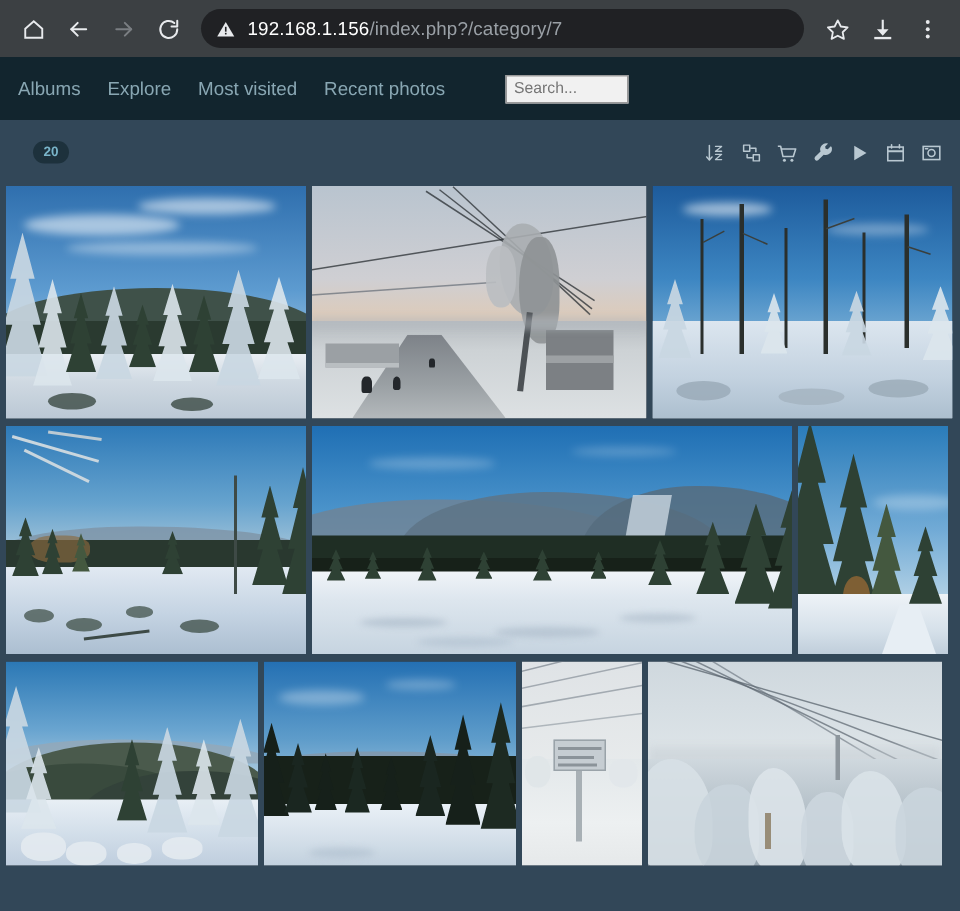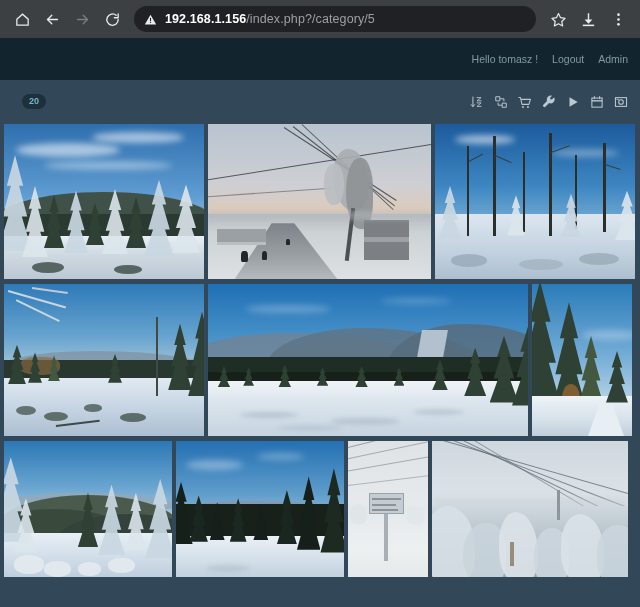--- a/index.html
+++ b/index.html
@@ -41,21 +41,21 @@
   }
   .omnibox .warn-icon { flex: 0 0 auto; margin-right: 8px; display:flex; }
   .url-text {
     font-size: 12.5px;
     color: #9aa0a6;
     white-space: nowrap;
     overflow: hidden;
     text-overflow: ellipsis;
     letter-spacing: 0.1px;
   }
-  .url-host { color: #ffffff; font-weight: bold; }
+  .url-host { color: #ffffff; font-weight: normal; }
   .url-path { color: #9aa0a6; }
 
   
   .site-nav {
     height: 42px;
     background: #12252e;
     display: flex;
     align-items: center;
     padding: 0 12px;
   }
@@ -267,21 +267,21 @@
   </div>
 
   <div class="omnibox">
     <span class="warn-icon">
       <svg width="13" height="13" viewBox="0 0 24 24">
         <path d="M12 3 L22.5 21 H1.5 Z" fill="#e8eaed"></path>
         <rect x="11" y="9" width="2" height="6" fill="#202124"></rect>
         <rect x="11" y="16.4" width="2" height="2" fill="#202124"></rect>
       </svg>
     </span>
-    <span class="url-text"><span class="url-host">192.168.1.156</span><span class="url-path">/index.php?/category/5</span></span>
+    <span class="url-text"><span class="url-host">192.168.1.156</span><span class="url-path">/index.php?/category/7</span></span>
   </div>
 
   <div class="chrome-btn" title="Bookmark">
     <svg width="17" height="17" viewBox="0 0 24 24" fill="none" stroke="#e8eaed" stroke-width="1.7" stroke-linejoin="round">
       <path d="M12 3.6 L14.9 9.4 L21.3 10.3 L16.6 14.8 L17.8 21.1 L12 18.1 L6.2 21.1 L7.4 14.8 L2.7 10.3 L9.1 9.4 Z"></path>
     </svg>
   </div>
 
   <div class="chrome-btn" title="Downloads">
     <svg width="17" height="17" viewBox="0 0 24 24" fill="#e8eaed">
@@ -293,24 +293,26 @@
   <div class="chrome-btn" title="Menu">
     <svg width="17" height="17" viewBox="0 0 24 24" fill="#e8eaed">
       <circle cx="12" cy="5.2" r="1.85"></circle>
         <circle cx="12" cy="12" r="1.85"></circle>
         <circle cx="12" cy="18.8" r="1.85"></circle>
     </svg>
   </div>
 </div>
 
 <div class="site-nav">
-  <div class="nav-right">
-    <span class="nav-link">Hello tomasz !</span>
-    <a class="nav-link" href="#">Logout</a>
-    <a class="nav-link" href="#">Admin</a>
+  <div class="nav-left">
+    <a class="nav-link" href="#">Albums</a>
+    <a class="nav-link" href="#">Explore</a>
+    <a class="nav-link" href="#">Most visited</a>
+    <a class="nav-link" href="#">Recent photos</a>
+    <input class="search-box" type="text" placeholder="Search..." style="">
   </div>
 </div>
 
 <div class="crumb-bar">
   <span class="crumb-badge">20</span>
 
   <div class="toolbar">
     <span class="tool-icon">
       <svg width="14" height="14" viewBox="0 0 24 24" fill="none" stroke="#b9c8d1" stroke-width="1.7" stroke-linecap="round" stroke-linejoin="round">
         <path d="M5 3.5 V19.5"></path>

